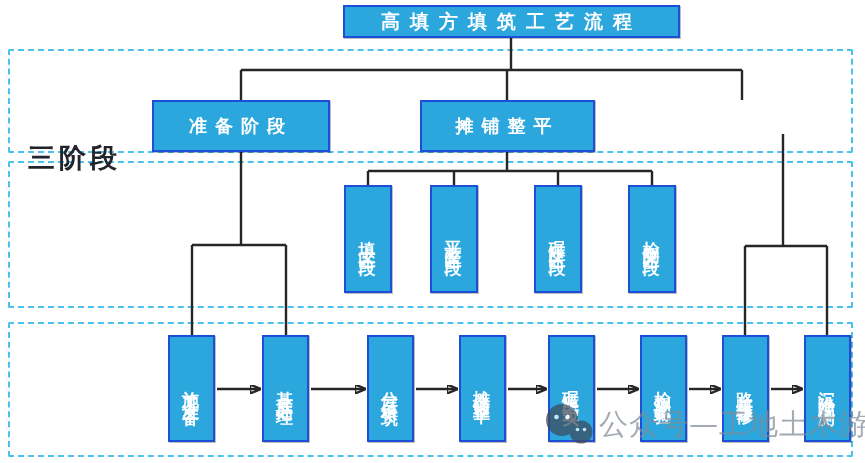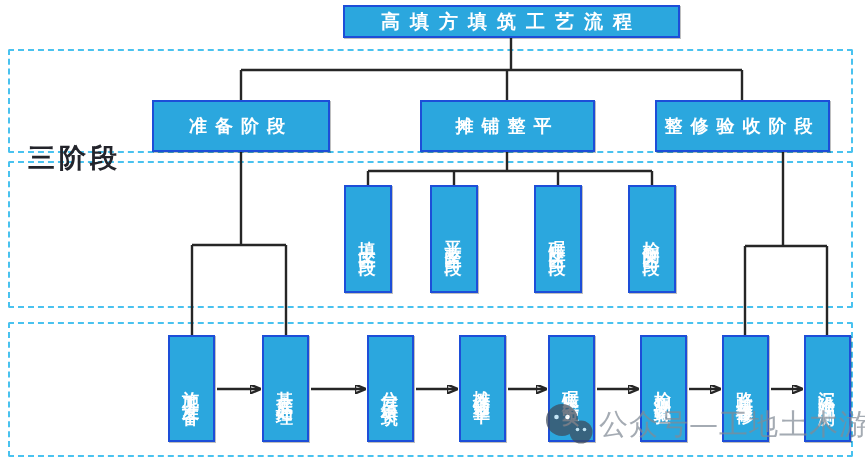--- a/index.html
+++ b/index.html
@@ -95,21 +95,20 @@
   <div class="region" id="region-stages"></div>
   <div class="region" id="region-sections"></div>
   <div class="region" id="region-steps"></div>
 
   <div class="row-label" id="label-stages">三阶段</div>
 
   <div class="box" id="title-box">高填方填筑工艺流程</div>
 
   <div class="box stage-box" id="stage-1">准备阶段</div>
   <div class="box stage-box" id="stage-2">摊铺整平</div>
-  <div class="box stage-box" id="stage-3">整修验收阶段</div>
 
   <div class="box vbox section-box" id="section-1">填土区段</div>
   <div class="box vbox section-box" id="section-2">平整区段</div>
   <div class="box vbox section-box" id="section-3">碾压区段</div>
   <div class="box vbox section-box" id="section-4">检测区段</div>
 
   <div class="box vbox step-box" id="step-1">施工准备</div>
   <div class="box vbox step-box" id="step-2">基底处理</div>
   <div class="box vbox step-box" id="step-3">分层填筑</div>
   <div class="box vbox step-box" id="step-4">摊铺整平</div>

